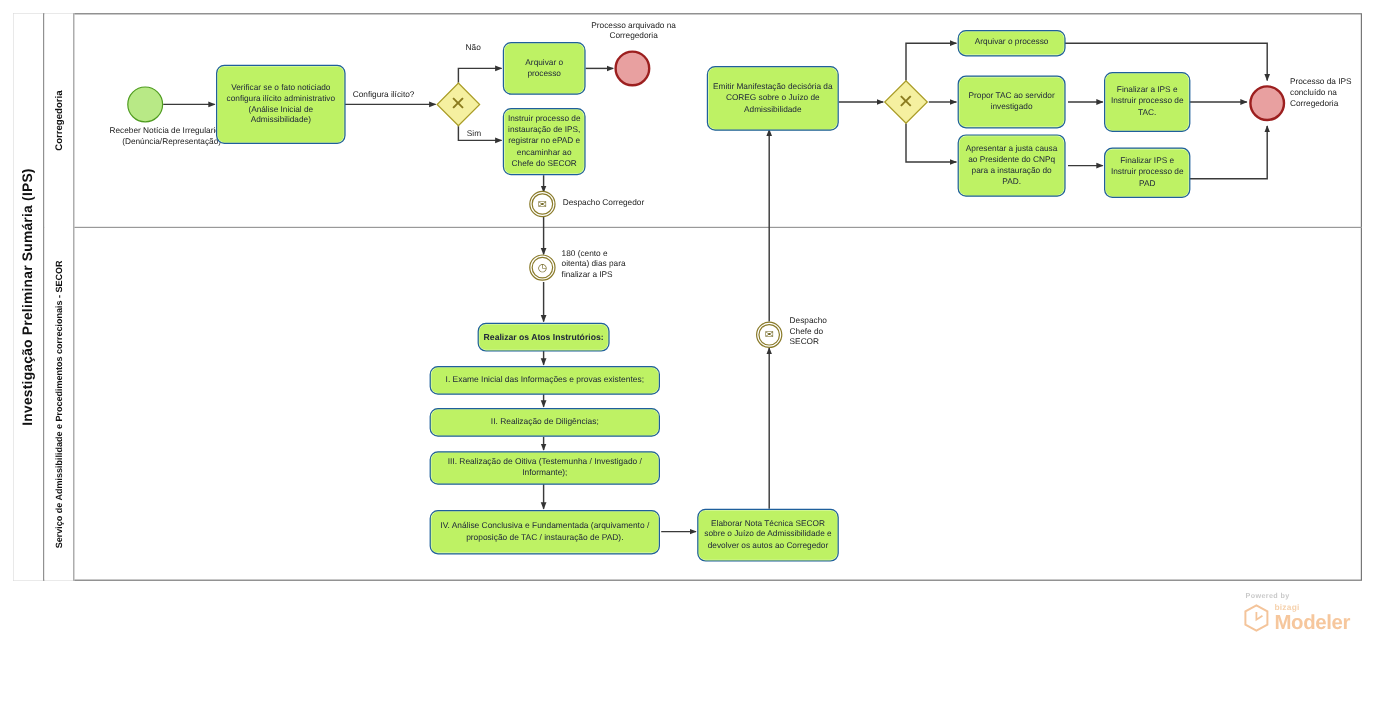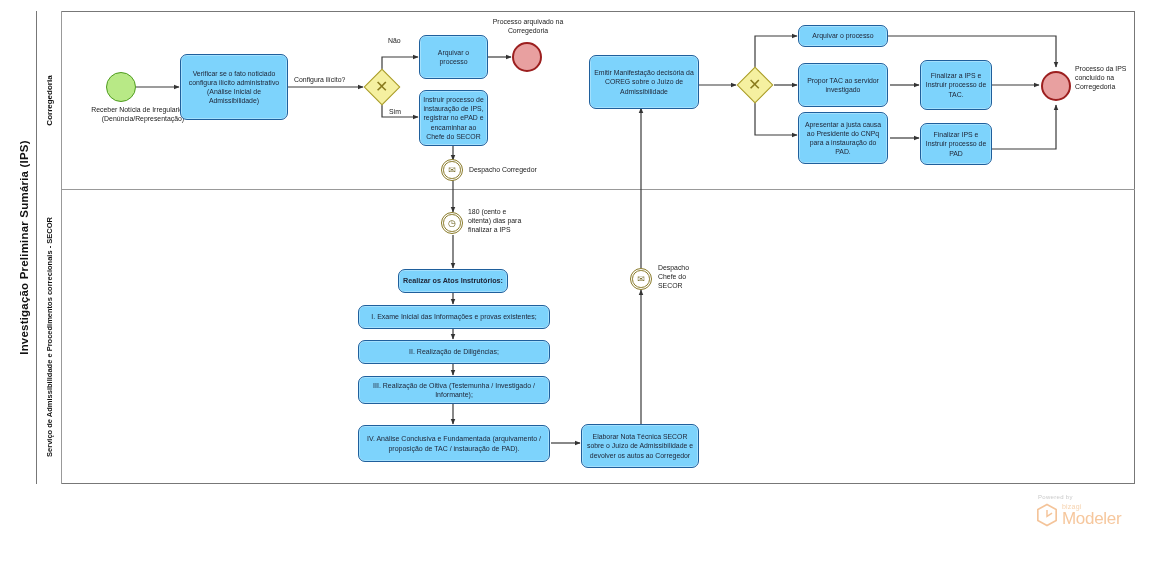--- a/index.html
+++ b/index.html
@@ -101,21 +101,21 @@
     width: 294px; height: 25px;
     margin-top: 294px;
     font-size: 7.5px;
   }
   
   .node {
     position: absolute;
     box-sizing: border-box;
   }
   .task {
-    background: #7dd3fc;
+    background: #bef264;
     border: 1.6px solid #1f5f9c;
     border-radius: 7px;
     display: flex;
     align-items: center;
     justify-content: center;
     text-align: center;
     font-size: 6.9px;
     line-height: 1.32;
     color: #20283a;
     padding: 2px 3px;
@@ -187,20 +187,21 @@
     font-size: 6.9px;
     color: #1a1a1a;
     background: transparent;
   }
   
   .watermark {
     position: absolute;
     left: 1036px; top: 494px;
     width: 110px;
     color: #f2c59a;
+    font-weight: bold;
   }
   .wm-powered {
     font-size: 6px;
     color: #c9c9c9;
     letter-spacing: 0.3px;
     margin-left: 2px;
   }
   .wm-row {
     display: flex;
     align-items: flex-end;

